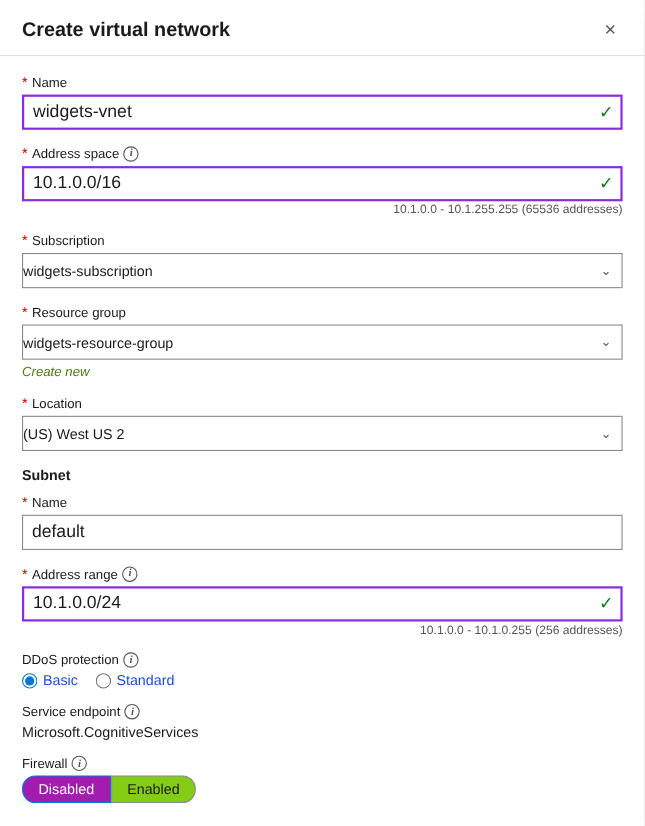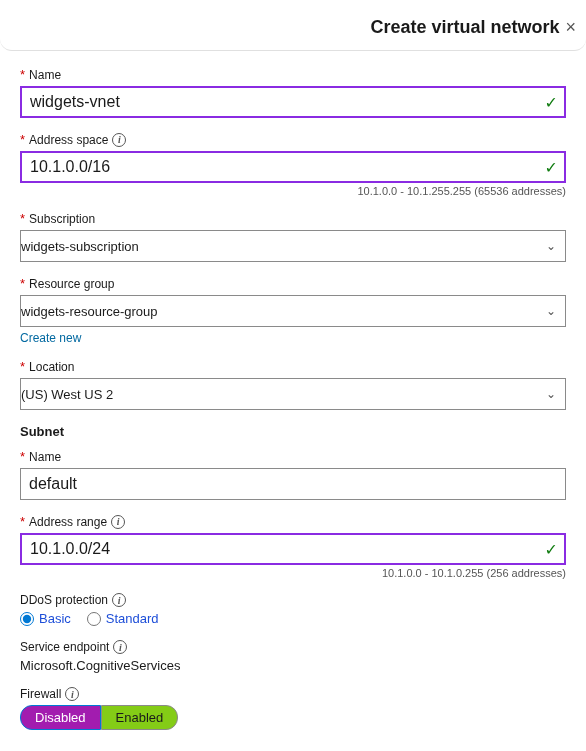--- a/index.html
+++ b/index.html
@@ -16,25 +16,24 @@
       background: #fff;
       width: 586px;
       min-height: 751px;
       box-shadow: 0 2px 20px rgba(0,0,0,0.3);
       display: flex;
       flex-direction: column;
       position: relative;
     }
     .dialog-header {
       display: flex;
-      justify-content: flex-end;
-      align-items: center;
-      padding: 16px 4px 12px 20px;
+      justify-content: space-between;
+      align-items: center;
+      padding: 16px 20px 12px 20px;
       border-bottom: 1px solid #e0e0e0;
-      border-radius: 12px;
     }
     .dialog-title {
       font-size: 18px;
       font-weight: 600;
       color: #1a1a1a;
     }
     .close-btn {
       background: none;
       border: none;
       font-size: 18px;
@@ -126,26 +125,27 @@
     .chevron-icon {
       position: absolute;
       right: 10px;
       top: 50%;
       transform: translateY(-50%);
       pointer-events: none;
       font-size: 12px;
       color: #555;
     }
     .create-new-link {
-      color: #0369a1;
+      color: #4d7c0f;
       font-size: 12px;
       cursor: pointer;
       text-decoration: none;
       display: inline-block;
       margin-top: 4px;
+      font-style: italic;
     }
     .section-title {
       font-size: 13px;
       font-weight: 600;
       color: #1a1a1a;
       margin-bottom: 10px;
     }
     .radio-group {
       display: flex;
       align-items: center;

